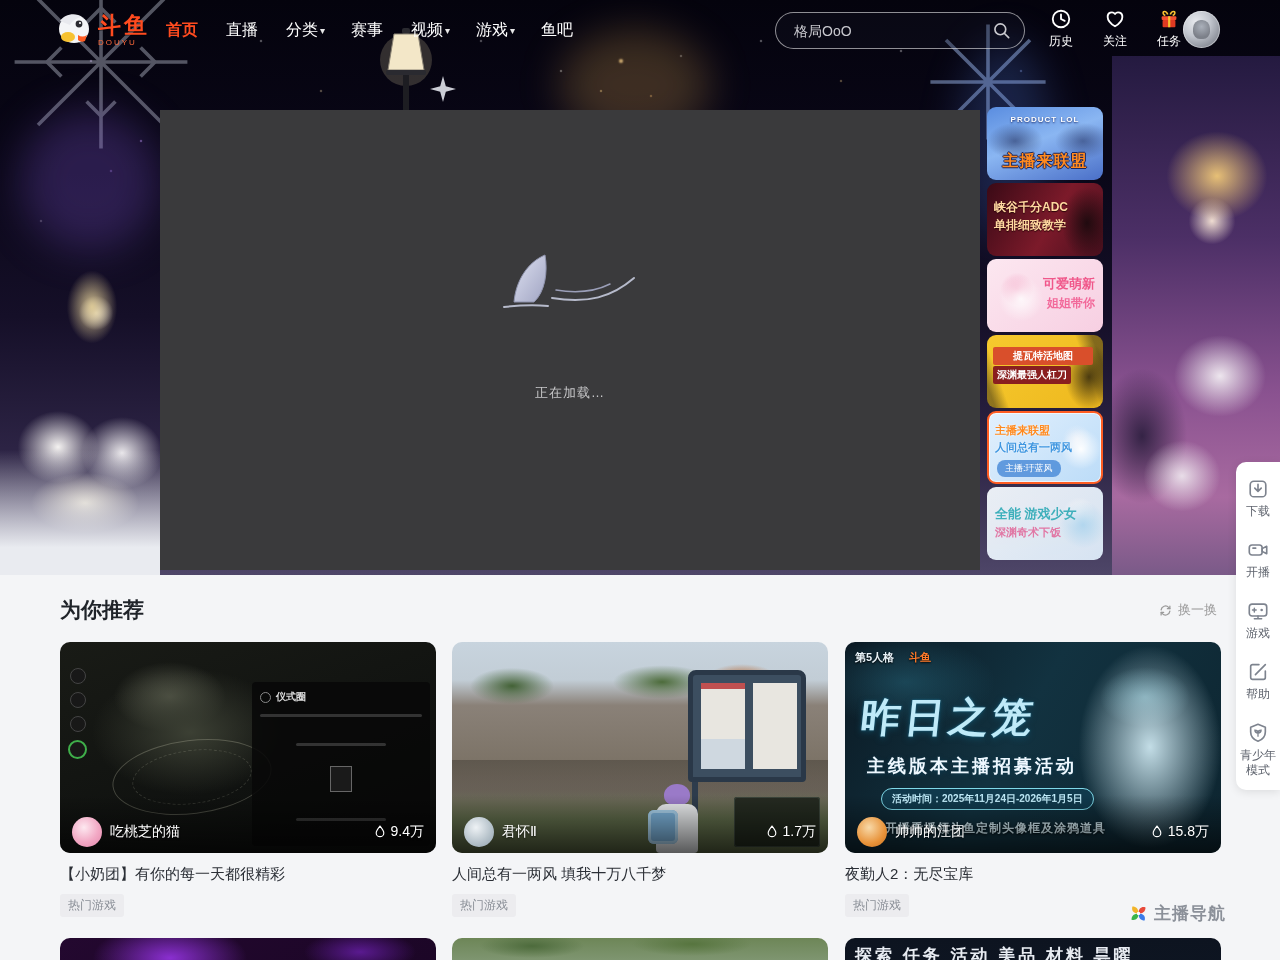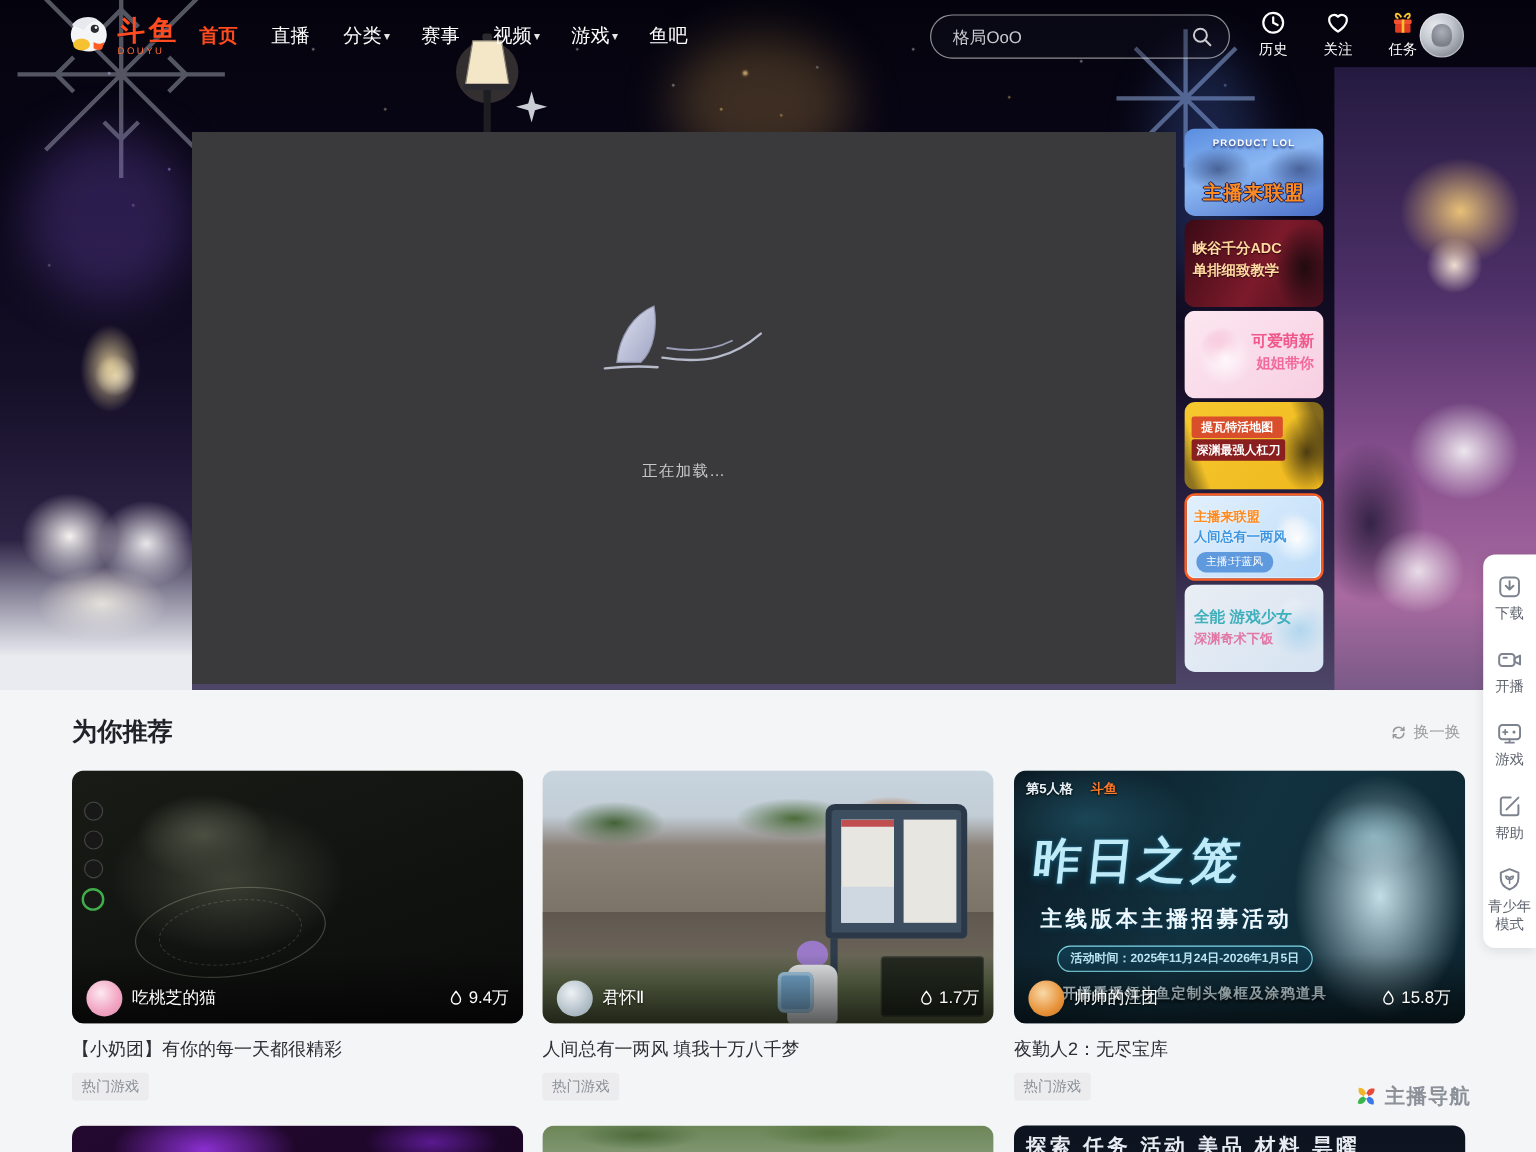--- a/index.html
+++ b/index.html
@@ -88,21 +88,21 @@
   .b2 .l2{position:absolute;left:7px;top:34px;color:#ffd9a0;font-size:12px;font-weight:800;text-shadow:0 1px 1px #2a0408;}
   .b3{background:radial-gradient(circle 30px at 34px 40px, rgba(255,255,255,.85), rgba(255,255,255,0) 75%),
       radial-gradient(circle 22px at 30px 30px, rgba(244,170,200,.9), rgba(244,170,200,0) 75%),
       linear-gradient(140deg,#fce7f0 0%,#f7cfe2 100%);}
   .b3 .l1{position:absolute;right:8px;top:16px;color:#f0578a;font-size:13px;font-weight:800;}
   .b3 .l2{position:absolute;right:8px;top:36px;color:#f2699a;font-size:12px;font-weight:700;}
   .b4{background:radial-gradient(ellipse 32px 44px at 102px 42px, rgba(20,16,10,.75), rgba(20,16,10,0) 75%),
       linear-gradient(250deg, rgba(20,20,20,.5) 0 8%, rgba(20,20,20,0) 20%),
       linear-gradient(70deg, rgba(20,20,20,.45) 0 6%, rgba(20,20,20,0) 16%),
       linear-gradient(140deg,#f6c92e 0%,#eeb81e 100%);}
-  .b4 .chip1{position:absolute;left:6px;top:12px;background:#d94f2b;color:#fff;font-size:10px;font-weight:800;padding:2px 8px;border-radius:2px;}
+  .b4 .chip1{position:absolute;left:6px;top:12px;background:#d94f2b;color:#fff;font-size:10px;font-weight:800;padding:2px 20px;border-radius:2px;}
   .b4 .chip2{position:absolute;left:6px;top:31px;background:#8a1f1f;color:#fff;font-size:10px;font-weight:800;padding:2px 4px;border-radius:2px;}
   .b5{background:radial-gradient(circle 26px at 92px 36px, rgba(255,255,255,.95), rgba(255,255,255,0) 78%),
       radial-gradient(circle 18px at 88px 26px, rgba(235,240,248,.95), rgba(235,240,248,0) 80%),
       linear-gradient(140deg,#e2f0fd 0%,#bcdcf8 100%);}
   .b5 .l1{position:absolute;left:6px;top:10px;color:#ff8a1f;font-size:11px;font-weight:800;text-shadow:0 0 2px #fff;}
   .b5 .l2{position:absolute;left:6px;top:27px;color:#3f96e0;font-size:11px;font-weight:800;text-shadow:0 0 2px #fff;}
   .b5 .pill{position:absolute;left:8px;top:47px;background:rgba(90,150,220,.95);color:#fff;font-size:9px;padding:2px 8px;border-radius:8px;}
   .b6{background:radial-gradient(circle 30px at 96px 38px, rgba(180,220,245,.95), rgba(180,220,245,0) 78%),
       radial-gradient(circle 20px at 92px 26px, rgba(255,255,255,.95), rgba(255,255,255,0) 80%),
       linear-gradient(140deg,#f2f6fb 0%,#dceaf8 100%);opacity:.96;}
@@ -414,20 +414,30 @@
   </div>
 
   <div class="card c1">
     <div class="thumb t1">
       <div class="ring"></div>
       <div class="ring2"></div>
       <div class="side-ic si1"></div>
       <div class="side-ic si2"></div>
       <div class="side-ic si3"></div>
       <div class="side-ic si4"></div>
+      <div class="panel">
+        <div class="panel-h">
+            <span class="ph-ic"></span>
+          <span>仪式圈</span>
+          </div>
+        <div class="pline"></div>
+        <div class="pline short"></div>
+        <div class="pbox"></div>
+        <div class="pline short"></div>
+      </div>
       <div class="thumb-footer">
         <div class="st-avatar av1"></div>
         <div class="st-name">吃桃芝的猫</div>
         <div class="viewers">
           <svg width="14" height="16" viewBox="0 0 24 26">
             <path d="M12 3c4 5 6.5 8 6.5 11.5a6.5 6.5 0 11-13 0C5.5 11 8 8 12 3z" fill="none" stroke="#fff" stroke-width="2"></path>
           </svg>
           <span>9.4万</span>
         </div>
       </div>

